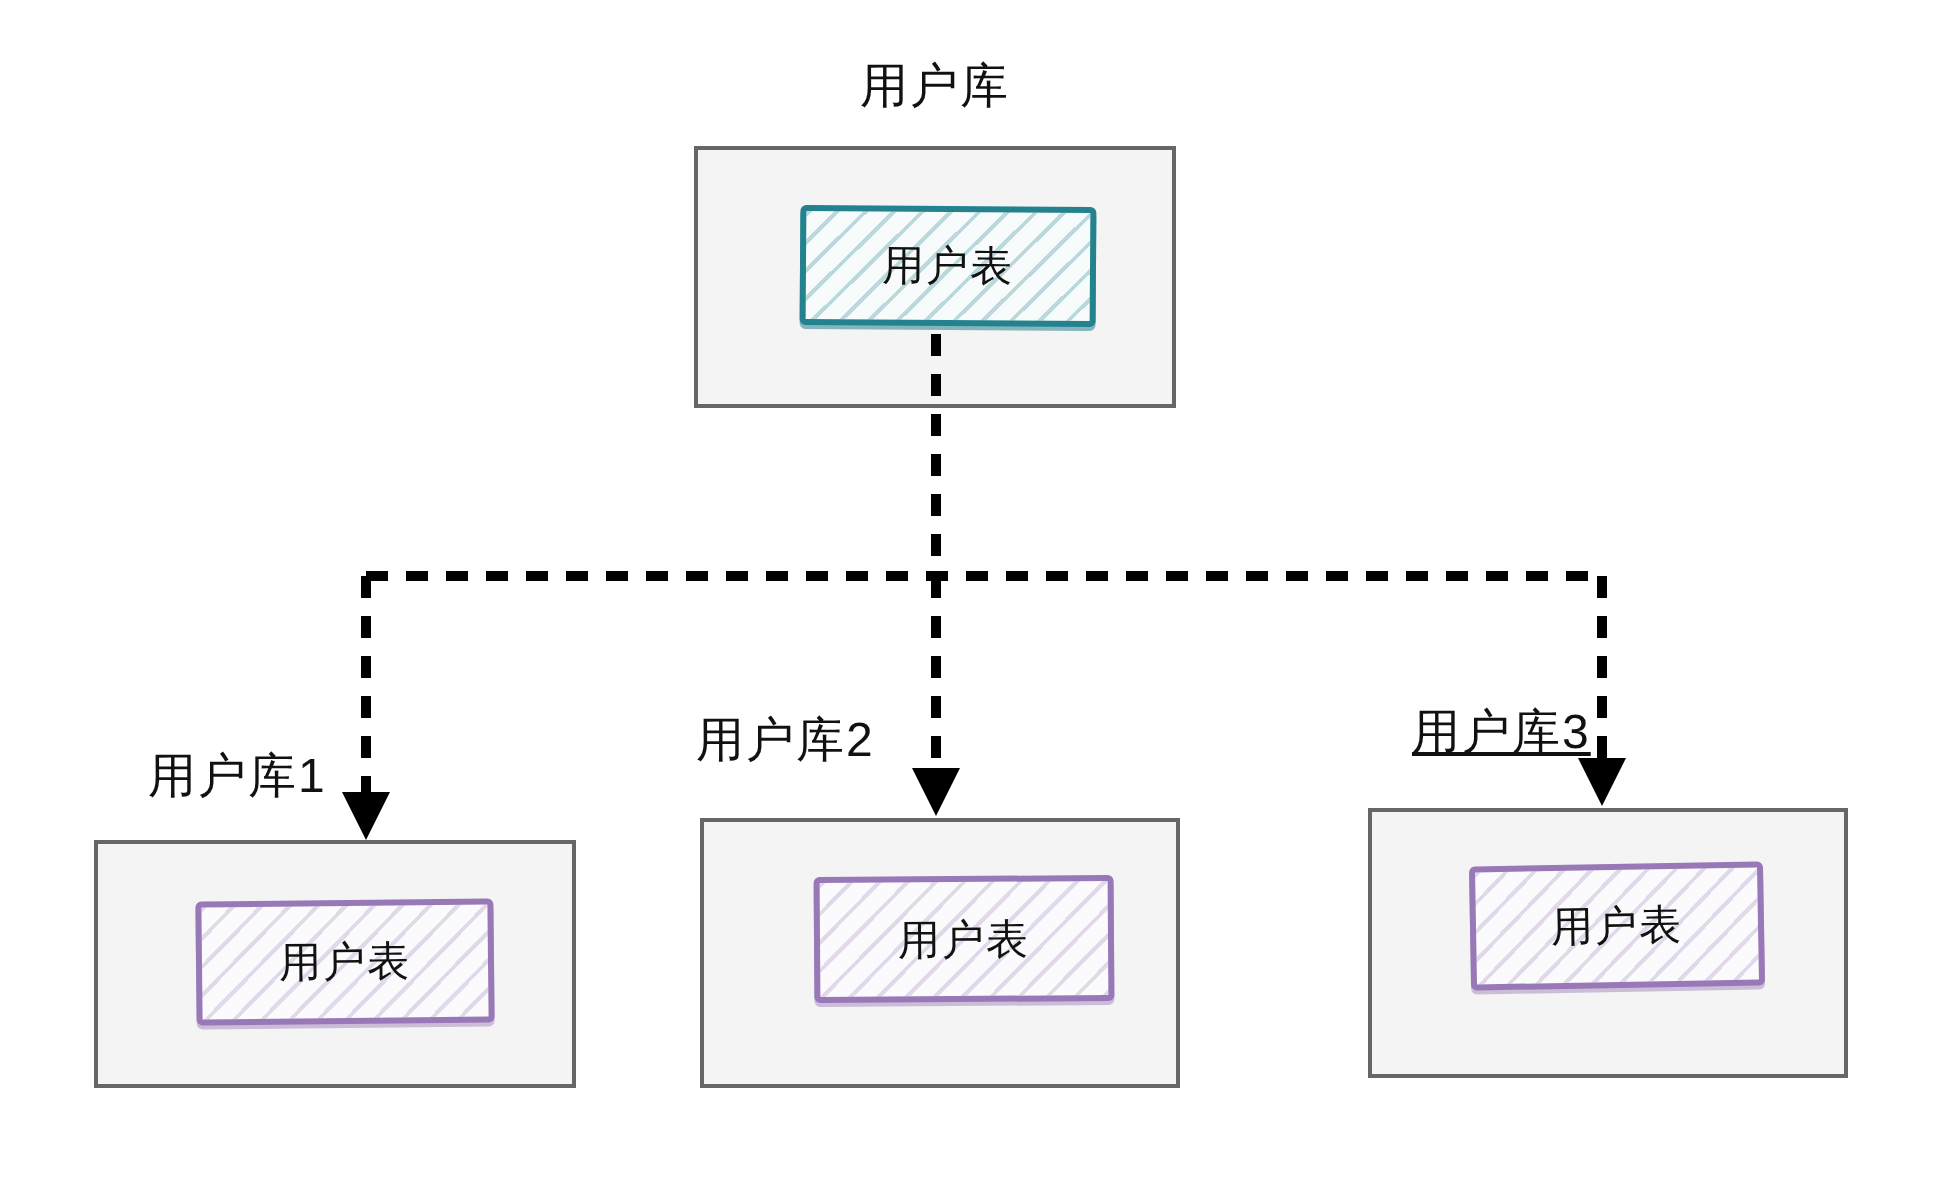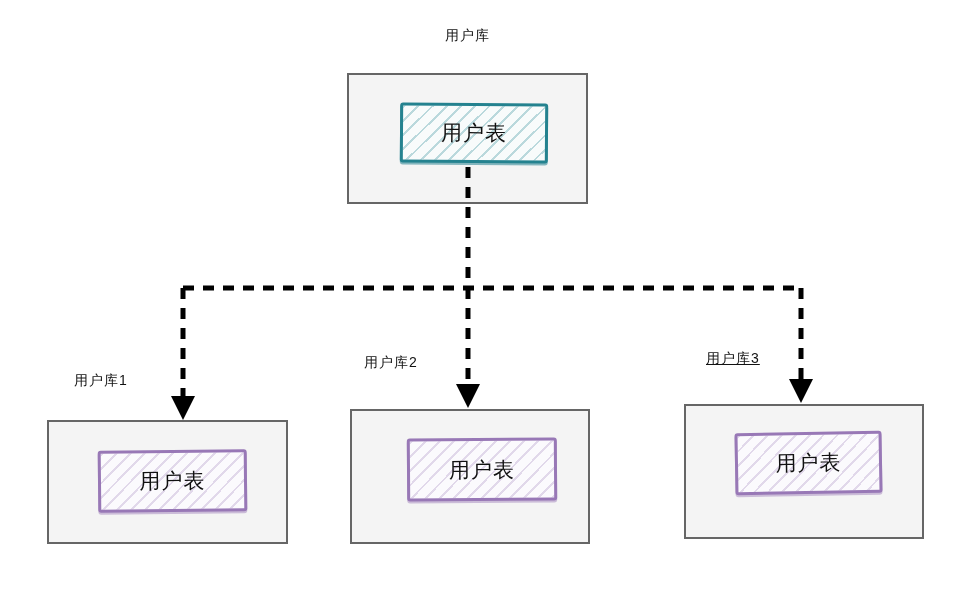--- a/index.html
+++ b/index.html
@@ -18,34 +18,34 @@
     border:3px solid #24828f;
     background:#f8fbfb repeating-linear-gradient(135deg, rgba(43,138,150,.30) 0 2px, rgba(0,0,0,0) 2px 10px);
     box-shadow:0 2px 0 rgba(36,130,143,.55);
   }
   .table-box.purple{
     border:3px solid #9878b6;
     background:#fbfafd repeating-linear-gradient(135deg, rgba(152,120,182,.26) 0 2px, rgba(0,0,0,0) 2px 10px);
     box-shadow:0 2px 0 rgba(152,120,182,.45);
   }
   .db-label{
-    position:absolute;font-size:14px;color:#111111;white-space:nowrap;font-weight:500;letter-spacing:1px;
+    position:absolute;font-size:24px;color:#111111;white-space:nowrap;font-weight:500;letter-spacing:1px;
   }
   
   #box-main{left:347px;top:73px;width:241px;height:131px;}
   #box-db1 {left:47px; top:420px;width:241px;height:124px;}
   #box-db2 {left:350px;top:409px;width:240px;height:135px;}
   #box-db3 {left:684px;top:404px;width:240px;height:135px;}
   #tbl-main{left:400px;top:103px;width:148px;height:60px;transform:rotate(.4deg);}
   #tbl-db1 {left:98px; top:450px;width:149px;height:62px;transform:rotate(-.6deg);}
   #tbl-db2 {left:407px;top:438px;width:150px;height:63px;transform:rotate(-.4deg);}
   #tbl-db3 {left:735px;top:432px;width:147px;height:62px;transform:rotate(-1deg);}
   #lbl-main{left:347px;top:27px;width:241px;text-align:center;}
   #lbl-db1 {left:74px; top:372px;}
-  #lbl-db2 {left:364px;top:354px;}
+  #lbl-db2 {left:348px;top:354px;}
   #lbl-db3 {left:706px;top:350px;text-decoration:underline;}
   #connectors{position:absolute;left:0;top:0;z-index:5;pointer-events:none;}
 </style>
 </head>
 <body>
 
 <div id="stage">
 
   <div class="db-label" id="lbl-main">用户库</div>
   <div class="db-label" id="lbl-db1">用户库1</div>

